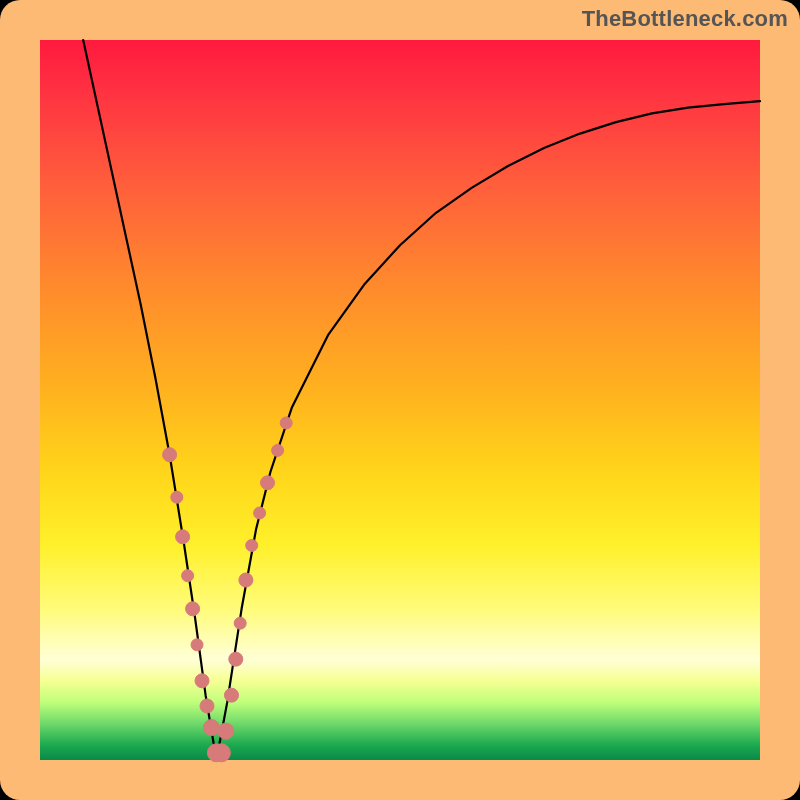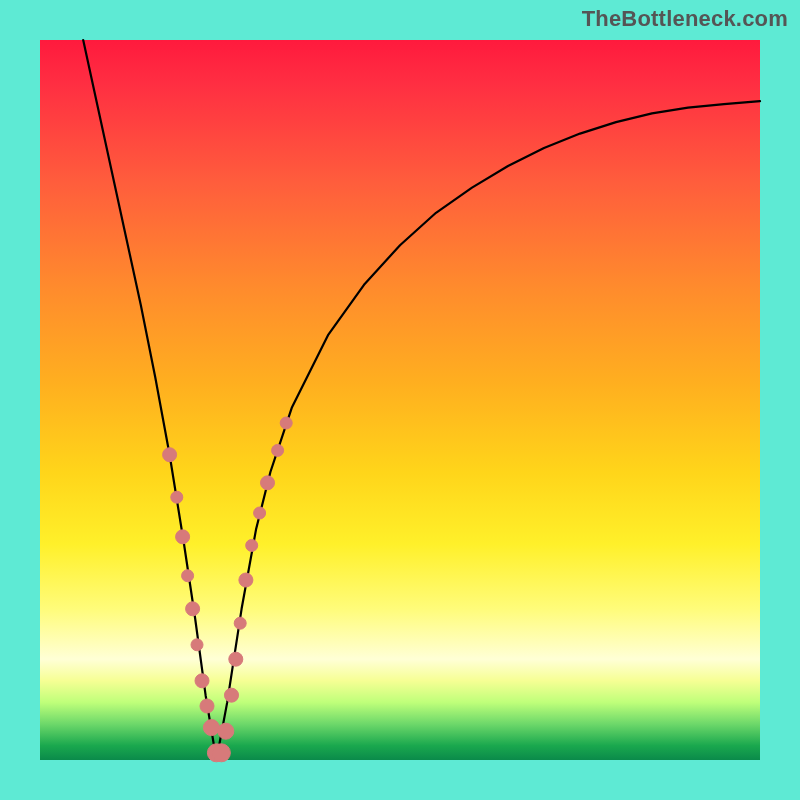--- a/index.html
+++ b/index.html
@@ -7,21 +7,22 @@
     padding: 0;
     width: 800px;
     height: 800px;
     background: #000;
     overflow: hidden;
   }
   .frame {
     position: relative;
     width: 800px;
     height: 800px;
-    background: #5eead4;
+    background: #fdba74;
+    border-radius: 20px;
   }
   .plot-area {
     position: absolute;
     left: 40px;
     top: 40px;
     width: 720px;
     height: 720px;
   }
   .heat {
     position: absolute;

